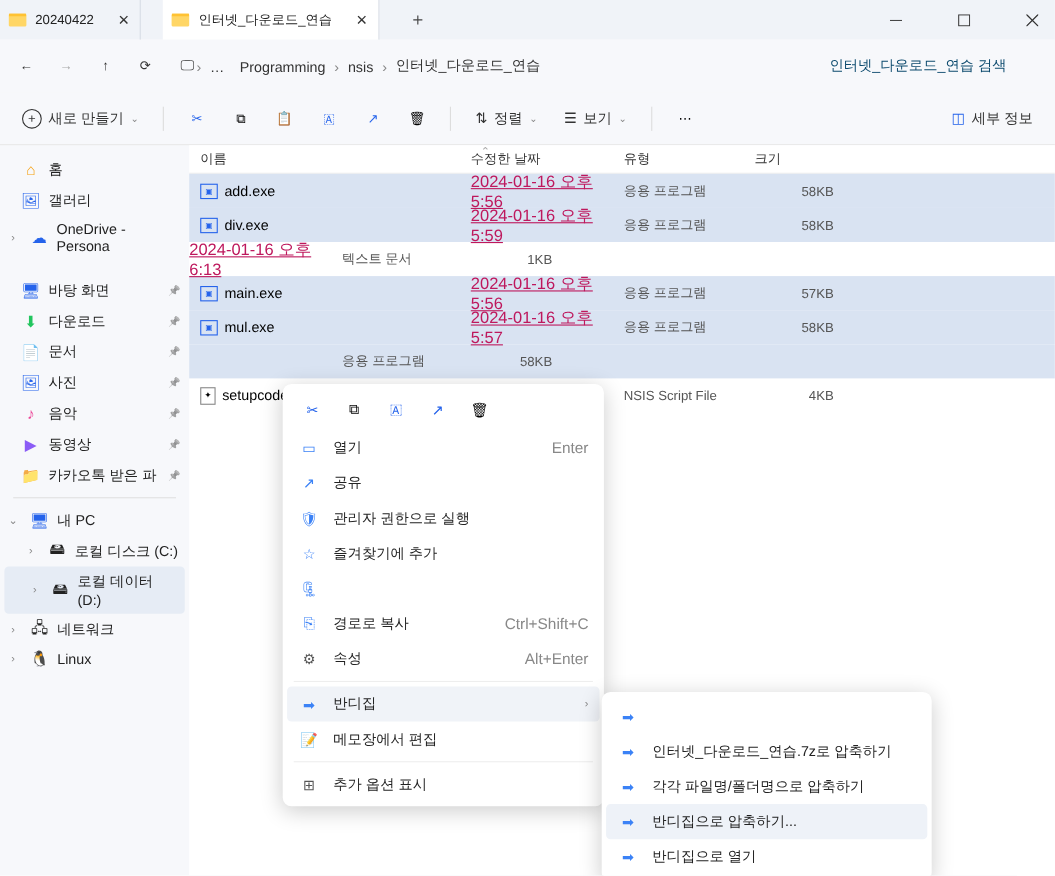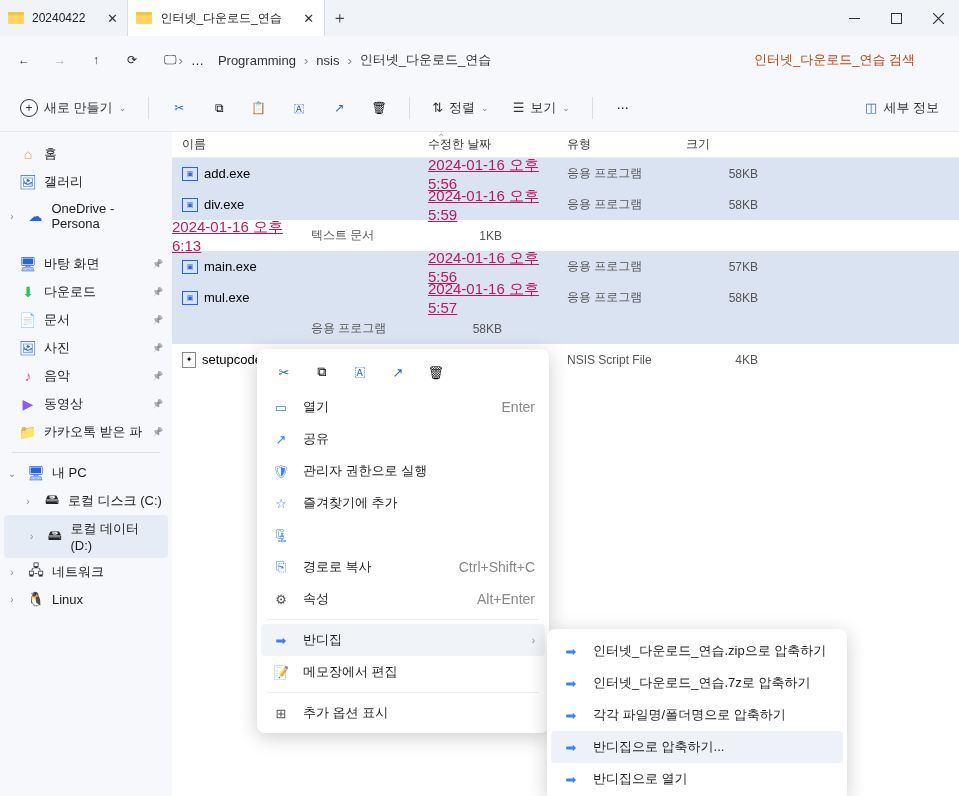--- a/index.html
+++ b/index.html
@@ -1,34 +1,34 @@
 <!DOCTYPE html>
 <html><head>
   <meta charset="utf-8">
   <style>
     * { margin: 0; padding: 0; box-sizing: border-box; font-family: "Segoe UI", Arial, sans-serif; }
     body { width: 959px; height: 796px; background: #f7f8fb; font-size: 12px; overflow: hidden; position: relative; }
 
-    .titlebar { height: 36px; display: flex; align-items: flex-end; background: #f0f3f8; }
+    .titlebar { height: 36px; display: flex; align-items: flex-end; background: #f0f3f8; gap: 20px; }
     .tab { display: flex; align-items: center; padding: 0 8px; height: 36px; border-right: 1px solid #d8dde5; }
     .tab.active { background: #fff; }
     .tab-icon { width: 16px; height: 12px; background: #ffd666; margin-right: 8px; border-radius: 1px; border-top: 3px solid #ffc233; }
     .tab-title { font-size: 12px; color: #222; margin-right: 20px; }
     .tab-close { width: 14px; height: 14px; display: flex; align-items: center; justify-content: center; color: #333; font-size: 13px; }
     .new-tab { width: 30px; height: 36px; display: flex; align-items: center; justify-content: center; color: #444; font-size: 16px; }
     .titlebar-spacer { flex: 1; }
     .win-btn { width: 42px; height: 36px; display: flex; align-items: center; justify-content: center; color: #333; }
 
     .navbar { height: 48px; display: flex; align-items: center; padding: 0 8px; background: #f7f8fb; gap: 4px; }
     .nav-btn { width: 32px; height: 32px; display: flex; align-items: center; justify-content: center; color: #333; border-radius: 4px; }
     .nav-btn.disabled { color: #aaa; }
     .breadcrumb { margin-left: 12px; display: flex; align-items: center; gap: 2px; flex: 1; font-size: 13px; color: #333; }
     .crumb { padding: 4px 6px; border-radius: 3px; }
     .chevron { color: #888; }
-    .search-box { width: 205px; height: 30px; display: flex; align-items: center; padding: 0 8px; color: #c2410c; font-size: 13px; }
+    .search-box { width: 205px; height: 30px; display: flex; align-items: center; padding: 0 8px; color: #0c4a6e; font-size: 13px; }
 
     .toolbar { height: 48px; display: flex; align-items: center; padding: 0 12px; gap: 8px; border-bottom: 1px solid #e8e8e8; }
     .tb-btn { height: 32px; padding: 0 8px; display: flex; align-items: center; gap: 6px; border-radius: 4px; color: #333; font-size: 13px; }
     .tb-icon { width: 32px; height: 32px; display: flex; align-items: center; justify-content: center; }
     .tb-divider { width: 1px; height: 22px; background: #ddd; margin: 0 6px; }
     .plus-circle { width: 18px; height: 18px; border: 1px solid #333; border-radius: 50%; display: flex; align-items: center; justify-content: center; font-size: 12px; }
 
     .main { display: flex; height: 664px; }
     .sidebar { width: 172px; overflow-y: auto; padding: 8px 0; font-size: 13px; }
     .nav-item { display: flex; align-items: center; padding: 5px 8px 5px 20px; gap: 8px; color: #222; position: relative; }
@@ -349,21 +349,20 @@
   <div class="ctx-divider"></div>
   <div class="ctx-item">
       <span class="ctx-icon" style="color:#555">⊞</span>
       <span class="ctx-label">추가 옵션 표시</span>
     </div>
 </div>
 
 <div class="ctx-menu ctx-sub">
   <div class="sub-item">
       <span class="ctx-icon">➡</span>
-      <span class="ctx-label">인터넷_다운로드_연습.zip으로 압축하기</span>
     </div>
   <div class="sub-item">
       <span class="ctx-icon">➡</span>
       <span class="ctx-label">인터넷_다운로드_연습.7z로 압축하기</span>
     </div>
   <div class="sub-item">
       <span class="ctx-icon">➡</span>
       <span class="ctx-label">각각 파일명/폴더명으로 압축하기</span>
     </div>
   <div class="sub-item hl">

